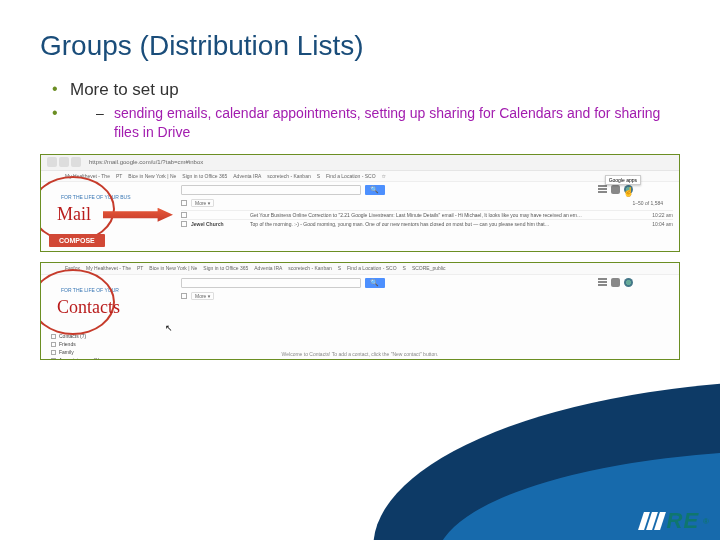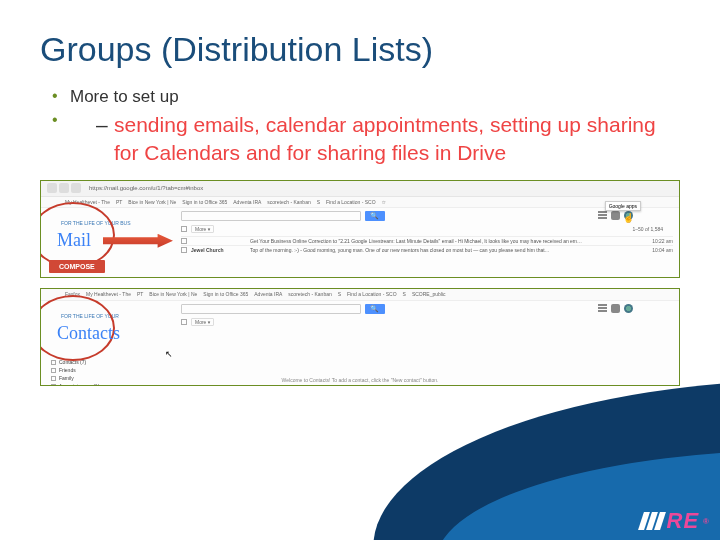--- a/index.html
+++ b/index.html
@@ -1,36 +1,36 @@
 <!DOCTYPE html>
 <html><head>
 <meta charset="utf-8">
 <style>
   * { margin: 0; padding: 0; box-sizing: border-box; }
   body { width: 720px; height: 540px; font-family: Arial, sans-serif; background: #fff; position: relative; overflow: hidden; }
   .slide { padding: 30px 40px 0 40px; }
-  .title { font-size: 34px; color: #1a4d7a; font-weight: normal; margin-bottom: 18px; }
+  .title { font-size: 28px; color: #1a4d7a; font-weight: normal; margin-bottom: 18px; }
   .bullets { list-style: none; padding-left: 8px; }
   .bullets > li { font-size: 17px; color: #333; margin-bottom: 4px; position: relative; padding-left: 22px; }
   .bullets > li::before { content: "•"; position: absolute; left: 4px; color: #6b8e23; font-size: 16px; }
   .sub-bullets { list-style: none; padding-left: 22px; margin-top: 2px; }
-  .sub-bullets > li { font-size: 21px; color: #ef4444; position: relative; padding-left: 22px; line-height: 1.35; }
+  .sub-bullets > li { font-size: 14px; color: #a21caf; position: relative; padding-left: 22px; line-height: 1.35; }
   .sub-bullets > li::before { content: "–"; position: absolute; left: 4px; color: #333; }
   .screenshots { margin-top: 12px; }
   .shot { border: 1px solid #6b8e23; background: #fdfdfd; margin-bottom: 10px; position: relative; height: 98px; overflow: hidden; }
   .browser-bar { height: 16px; background: #f3f3f3; border-bottom: 1px solid #e5e5e5; display: flex; align-items: center; font-size: 6px; color: #888; padding: 0 6px; gap: 2px; }
   .nav-ico { width: 10px; height: 10px; border-radius: 2px; background: #ddd; display: inline-block; }
   .url { font-size: 6px; color: #666; margin-left: 6px; }
   .bookmarks { height: 11px; display: flex; align-items: center; font-size: 5px; color: #666; padding: 0 24px; gap: 6px; border-bottom: 1px solid #eee; background:#fafafa; white-space: nowrap; }
   .bookmarks span { display:inline-block; }
   .shot-body { display: flex; height: calc(100% - 27px); }
   .logo-col { width: 100px; position: relative; display: flex; flex-direction: column; align-items: flex-start; padding: 4px 0 0 6px; }
   .circle { width: 84px; height: 66px; border: 2px solid #c63b2b; border-radius: 50%; position: absolute; top: -6px; left: -10px; }
   .tag { font-size: 5px; color: #3a78b5; margin-left: 14px; margin-top: 8px; }
-  .big-label { font-family: Georgia, serif; color: #3b82f6; font-size: 18px; margin-left: 10px; margin-top: 4px; position: relative; z-index: 2; }
+  .big-label { font-family: Georgia, serif; color: #b91c1c; font-size: 18px; margin-left: 10px; margin-top: 4px; position: relative; z-index: 2; }
   .arrow { position: absolute; left: 62px; top: 26px; width: 70px; height: 14px; background: linear-gradient(to bottom,#e85a3a,#c63b2b); clip-path: polygon(0 25%,78% 25%,78% 0,100% 50%,78% 100%,78% 75%,0 75%); z-index:3;}
   .main-col { flex: 1; padding: 3px 6px 0 40px; font-size: 6px; color: #555; }
   .search-row { display: flex; align-items: center; gap: 4px; margin-bottom: 4px; padding-right: 40px;}
   .search-input { flex: 1; max-width: 180px; height: 10px; border: 1px solid #ccc; border-radius: 1px; }
   .search-btn { width: 20px; height: 10px; background: #4d90fe; border-radius: 1px; display:flex; align-items:center; justify-content:center; color:#fff; font-size:7px;}
   .icons-right { margin-left: auto; display: flex; gap: 4px; align-items: center; }
   .ico { width: 9px; height: 9px; background: #888; border-radius: 2px; }
   .ico.grid { background: repeating-linear-gradient(#888 0 2px, transparent 2px 3px); border-radius:0;}
   .ico.avatar { border-radius: 50%; background: radial-gradient(circle,#6a9 40%,#478 45%); }
   .toolbar { display: flex; align-items:center; gap:4px; font-size:5px; color:#666; margin-bottom:3px;}
@@ -47,21 +47,21 @@
   
   .side-list { font-size:5px; color:#444; padding-left:4px; margin-top:2px;}
   .side-list div{ padding:1px 0;}
   .side-list .chk2{ display:inline-block; width:5px; height:5px; border:1px solid #aaa; margin-right:3px; vertical-align:middle;}
   .welcome{ position:absolute; left:50%; transform:translateX(-50%); bottom:2px; font-size:5px; color:#888;}
   .cursor{ position:absolute; left:124px; top:60px; font-size:9px;}
   
   .swoosh { position:absolute; right:-80px; bottom:-40px; width:420px; height:200px; z-index:-1; }
   .swoosh .s1{ position:absolute; inset:0; background:#0d3a66; border-top-left-radius:100% 80%; transform:skewX(-6deg);}
   .swoosh .s2{ position:absolute; right:0; bottom:10px; width:360px; height:120px; background:#1a73b8; border-top-left-radius:100% 90%; transform:skewX(-4deg); opacity:.85;}
-  .logo-corner{ position:absolute; right:10px; bottom:6px; display:flex; align-items:center; gap:4px; color:#ec4899; font-weight:bold; font-style:italic; font-size:22px; letter-spacing:1px;}
+  .logo-corner{ position:absolute; right:10px; bottom:6px; display:flex; align-items:center; gap:4px; color:#0f766e; font-weight:bold; font-style:italic; font-size:22px; letter-spacing:1px;}
   .stripes{ display:flex; gap:2px;}
   .stripes span{ display:block; width:6px; height:18px; background:#fff; transform:skewX(-18deg);}
   .reg{ font-size:8px; vertical-align:super; font-style:normal;}
 </style>
 </head>
 <body>
 
 <div class="slide">
   <h1 class="title">Groups (Distribution Lists)</h1>
   <ul class="bullets">

